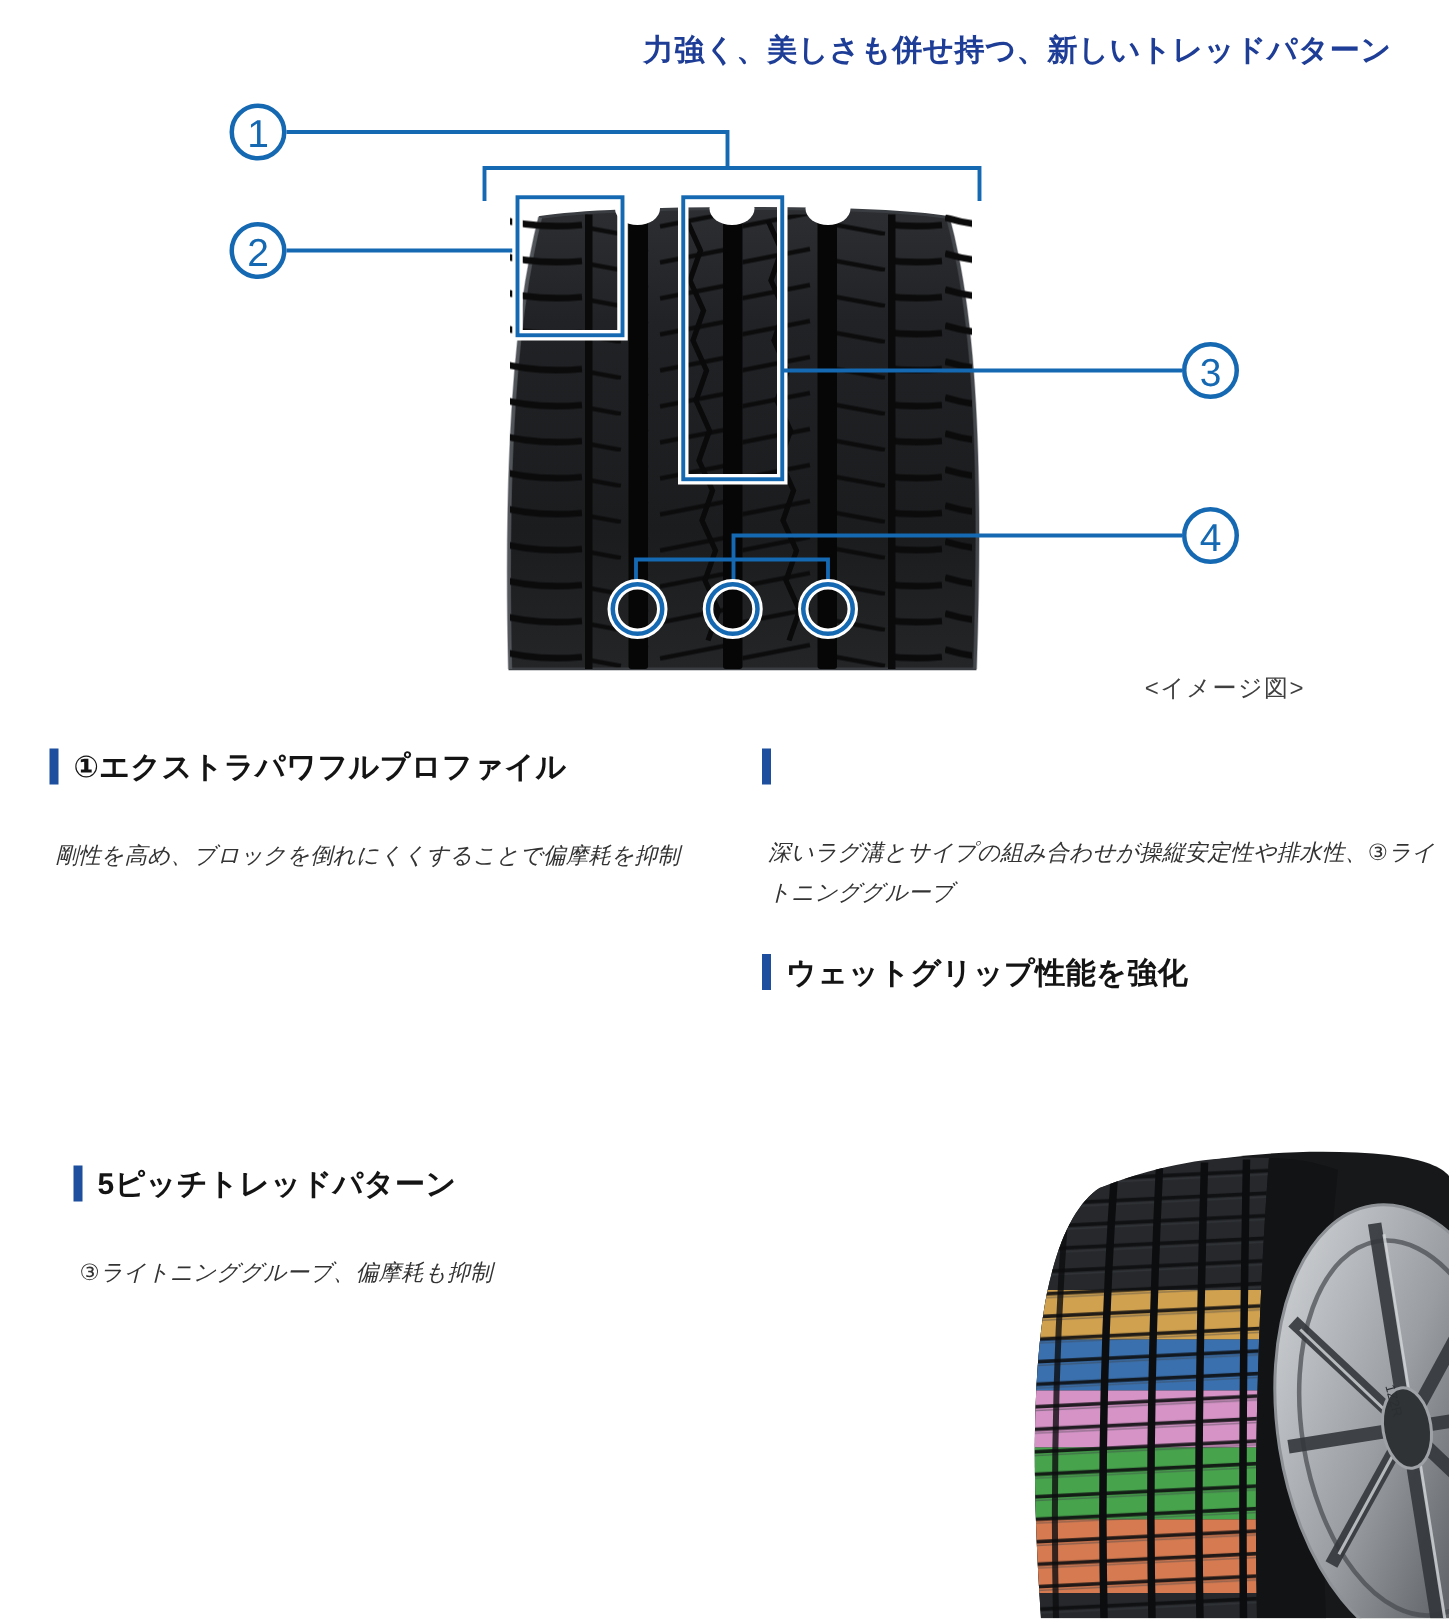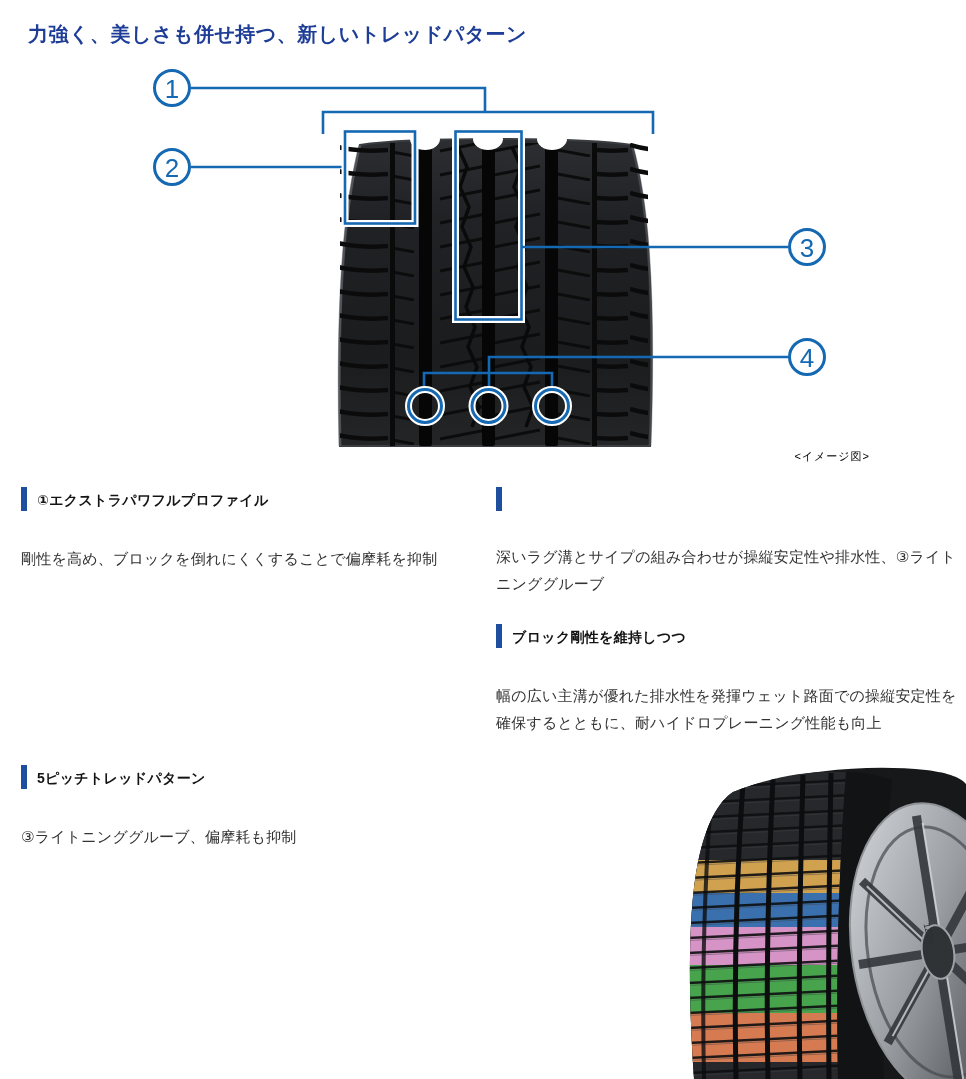--- a/index.html
+++ b/index.html
@@ -3,53 +3,53 @@
 <meta charset="utf-8">
 <style>
   html,body{margin:0;padding:0;background:#fff;}
   .page{
     position:relative;width:966px;height:1079px;background:#fff;overflow:hidden;
     font-family:"Liberation Sans","DejaVu Sans",sans-serif;
   }
   
   .page-title{
     position:absolute;left:28px;top:8px;width:900px;
-    font-size:20px;font-weight:bold;color:#1e3d96;letter-spacing:.5px;line-height:1.3;
+    font-size:20px;font-weight:bold;color:#1e3d96;letter-spacing:.5px;line-height:1.3;text-align:right;
   }
   
   .diagram{position:absolute;left:0;top:60px;width:966px;height:415px;}
   .tire-top-svg{position:absolute;left:330px;top:73px;width:330px;height:314px;}
   .overlay-svg{position:absolute;left:0;top:0;width:966px;height:415px;pointer-events:none;}
   .badge{
     position:absolute;width:38px;height:38px;border:3px solid #1568b2;border-radius:50%;
     color:#1568b2;font-size:26px;line-height:34px;text-align:center;background:#fff;
     box-sizing:border-box;font-weight:400;
   }
   .badge1{left:153px;top:9px;}
   .badge2{left:153px;top:88px;}
   .badge3{left:788px;top:168px;}
   .badge4{left:788px;top:278px;}
   .diagram-caption{
     position:absolute;left:700px;top:389px;width:170px;text-align:right;
-    font-size:11px;color:#000000;letter-spacing:1px;
+    font-size:16px;color:#404040;letter-spacing:1px;
   }
   
   .feature{position:absolute;width:468px;}
   .f1{left:21px;top:487px;}
   .f2{left:496px;top:487px;}
   .f3{left:21px;top:624px;}
   .f4{left:496px;top:624px;}
-  .f5{left:21px;top:765px;}
+  .f5{left:37px;top:765px;}
   .feature h2{
-    margin:0;display:flex;gap:10px;
-    font-size:14px;font-weight:bold;color:#141414;line-height:26px;letter-spacing:.3px;
+    margin:12px;display:flex;gap:10px;
+    font-size:20px;font-weight:bold;color:#141414;line-height:26px;letter-spacing:.3px;
   }
   .feature .bar{flex:0 0 auto;width:6px;height:24px;background:#1d4f9e;}
   .feature p{
-    margin:32px 0 0 0;font-size:15px;color:#333;line-height:27px;letter-spacing:.2px;
+    margin:32px 0 0 16px;font-size:15px;color:#333;line-height:27px;letter-spacing:.2px;font-style:italic;
   }
   
   .tire-photo-svg{position:absolute;left:688px;top:762px;width:278px;height:317px;}
 </style>
 </head>
 <body>
 
 <div class="page">
 
   <h1 class="page-title">力強く、美しさも併せ持つ、新しいトレッドパターン</h1>
@@ -144,23 +144,22 @@
     <h2>
       <span class="bar"></span>
     </h2>
     <p>深いラグ溝とサイプの組み合わせが操縦安定性や排水性、③ライトニンググルーブ</p>
   </div>
 
 
   <div class="feature f4">
     <h2>
       <span class="bar"></span>
-      <span>ブロック剛性を維持しつつ</span>
-    </h2>
-    <p>幅の広い主溝が優れた排水性を発揮ウェット路面での操縦安定性を確保するとともに、耐ハイドロプレーニング性能も向上</p>
+      <span>ウェットグリップ性能を強化</span>
+    </h2>
   </div>
 
   <div class="feature f5">
     <h2>
       <span class="bar"></span>
       <span>5ピッチトレッドパターン</span>
     </h2>
     <p>③ライトニンググルーブ、偏摩耗も抑制</p>
   </div>
 

